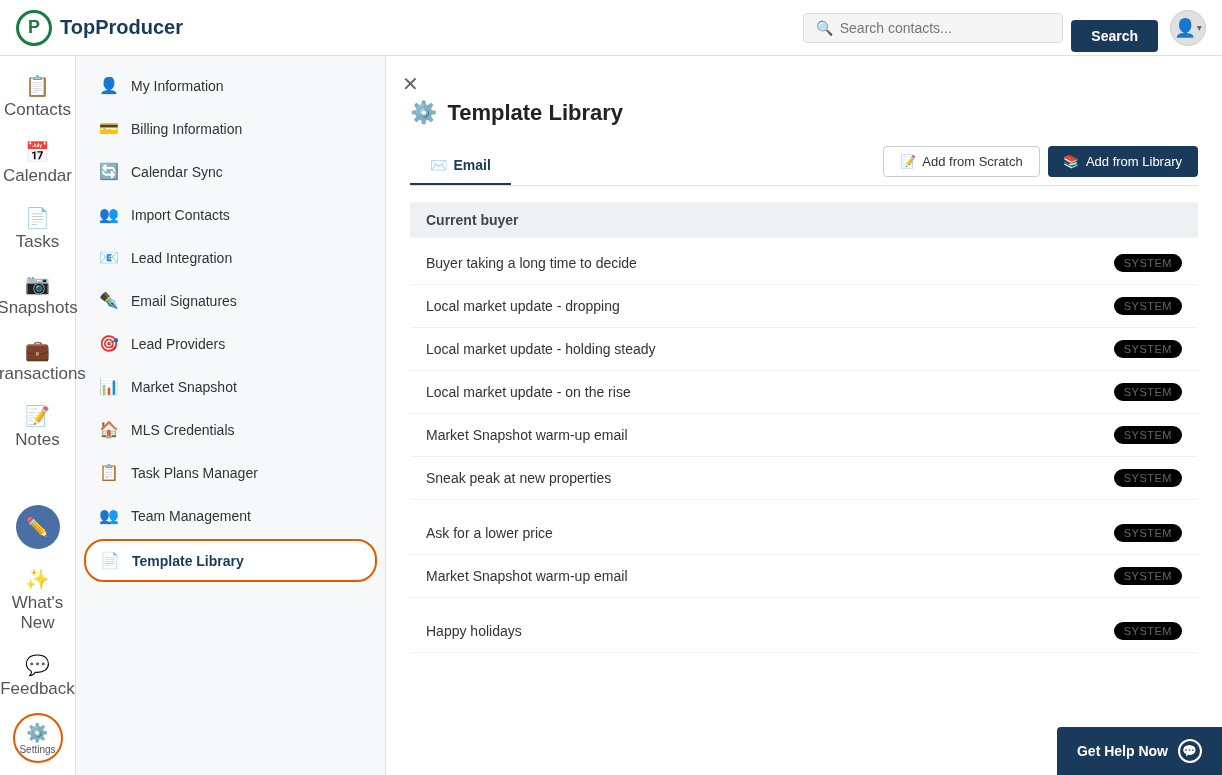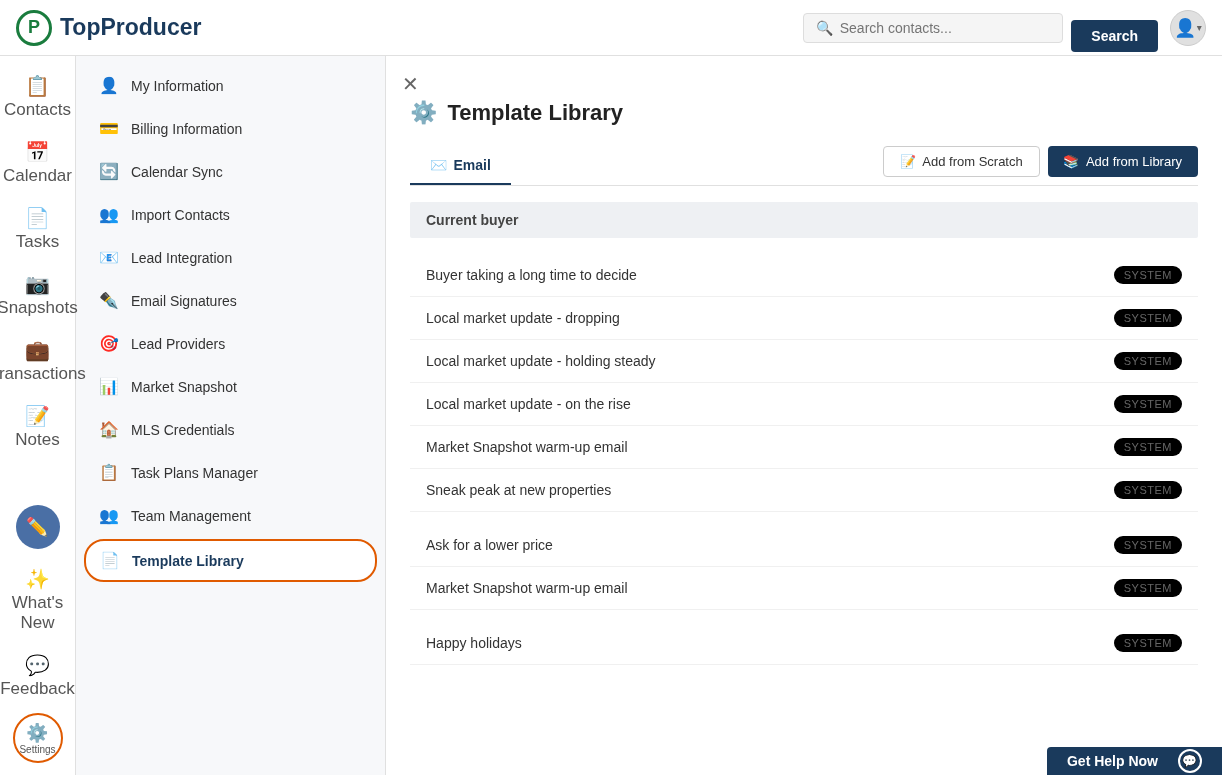--- a/index.html
+++ b/index.html
@@ -28,21 +28,21 @@
       border-radius: 50%;
       display: flex; align-items: center; justify-content: center;
       margin-right: 8px;
     }
     .logo-p {
       color: #1a7c3e;
       font-weight: 900;
       font-size: 18px;
     }
     .logo-text {
-      font-size: 23px;
+      font-size: 20px;
       font-weight: 700;
       color: #1a3a5c;
     }
     .header-search {
       display: flex;
       align-items: center;
       background: #f5f5f5;
       border: 1px solid #ddd;
       border-radius: 4px;
       padding: 6px 12px;
@@ -261,21 +261,21 @@
     }
 
     
     .section-header {
       background: #eef0f3;
       padding: 10px 16px;
       font-size: 14px;
       font-weight: 600;
       color: #444;
       border-radius: 2px;
-      margin-bottom: 16px;
+      margin-bottom: 4px;
     }
     .template-row {
       display: flex;
       align-items: center;
       justify-content: space-between;
       padding: 12px 16px;
       border-bottom: 1px solid #f0f0f0;
       background: #fff;
       font-size: 14px;
       color: #333;
@@ -290,27 +290,27 @@
       letter-spacing: 0.5px;
     }
     .section-block { margin-bottom: 12px; }
 
     
     .help-widget {
       position: fixed;
       bottom: 0; right: 0;
       background: #1a3a5c;
       color: #fff;
-      padding: 2px 20px;
+      padding: 12px 20px;
       font-size: 14px;
       font-weight: 600;
       cursor: pointer;
       display: flex;
       align-items: center;
-      gap: 20px;
+      gap: 10px;
       border-radius: 4px 0 0 0;
     }
     .chat-icon {
       width: 24px; height: 24px;
       border: 2px solid #fff;
       border-radius: 50%;
       display: flex; align-items: center; justify-content: center;
       font-size: 12px;
     }
   </style>

